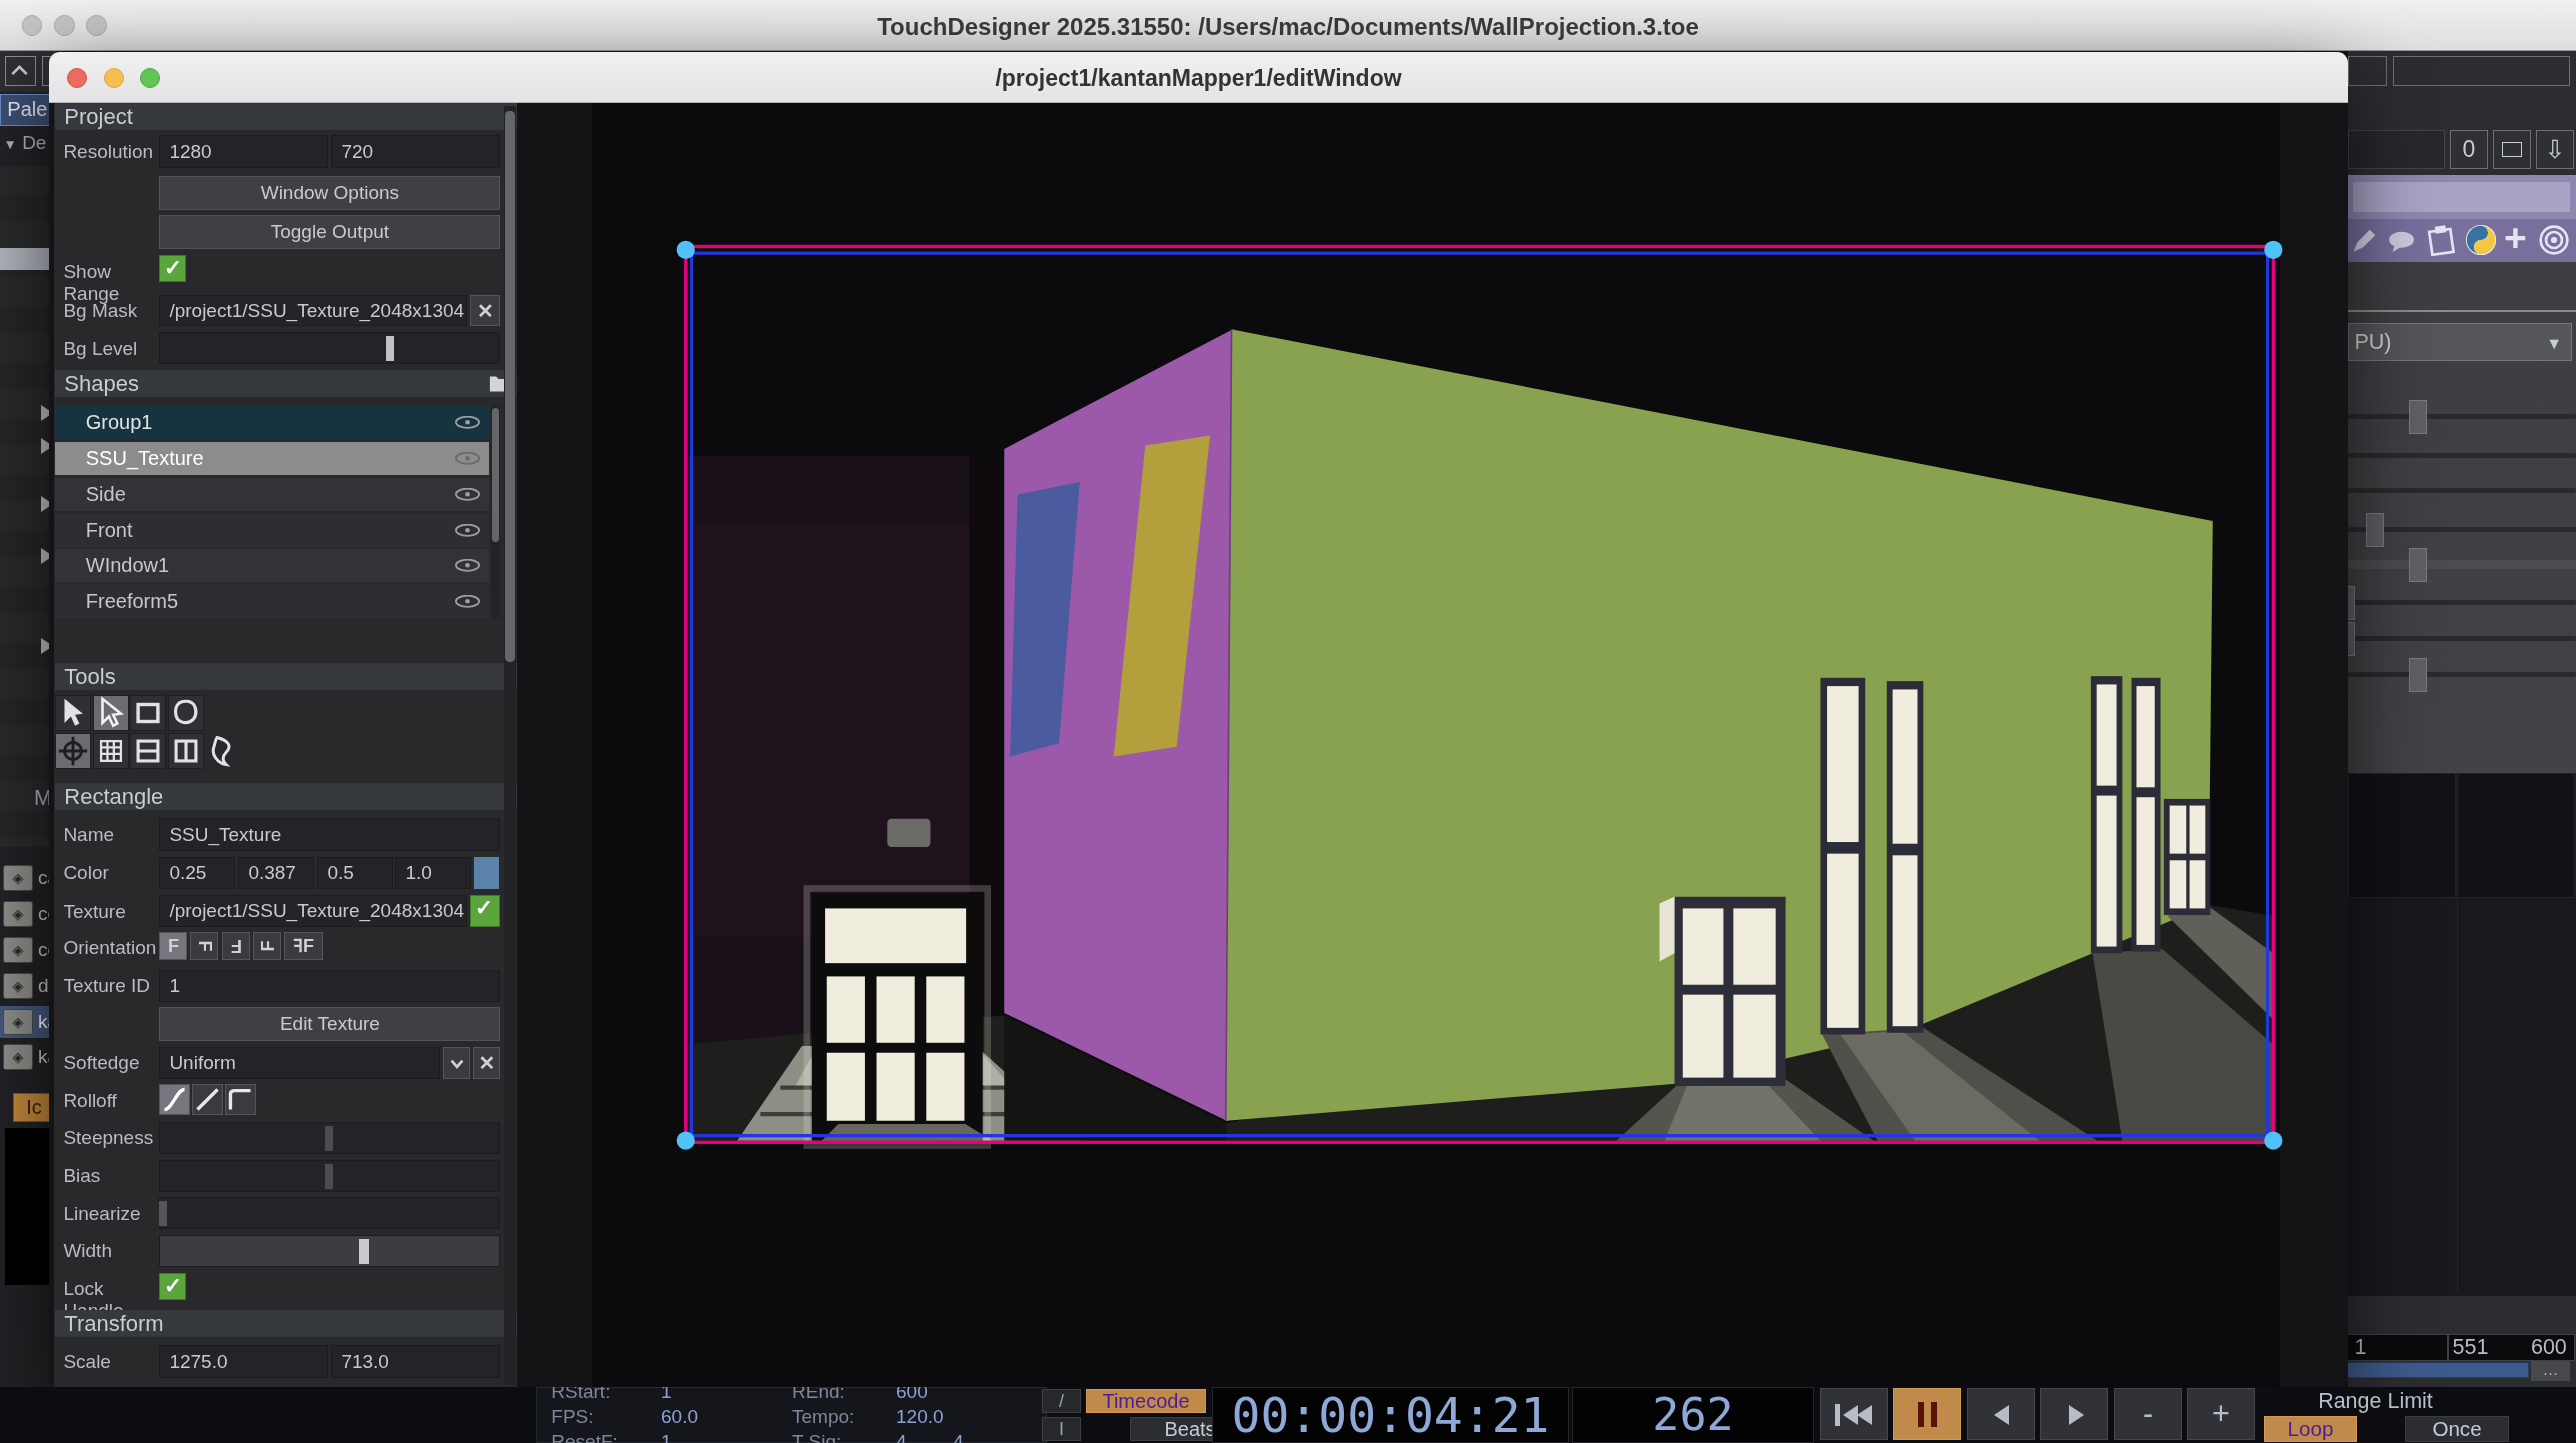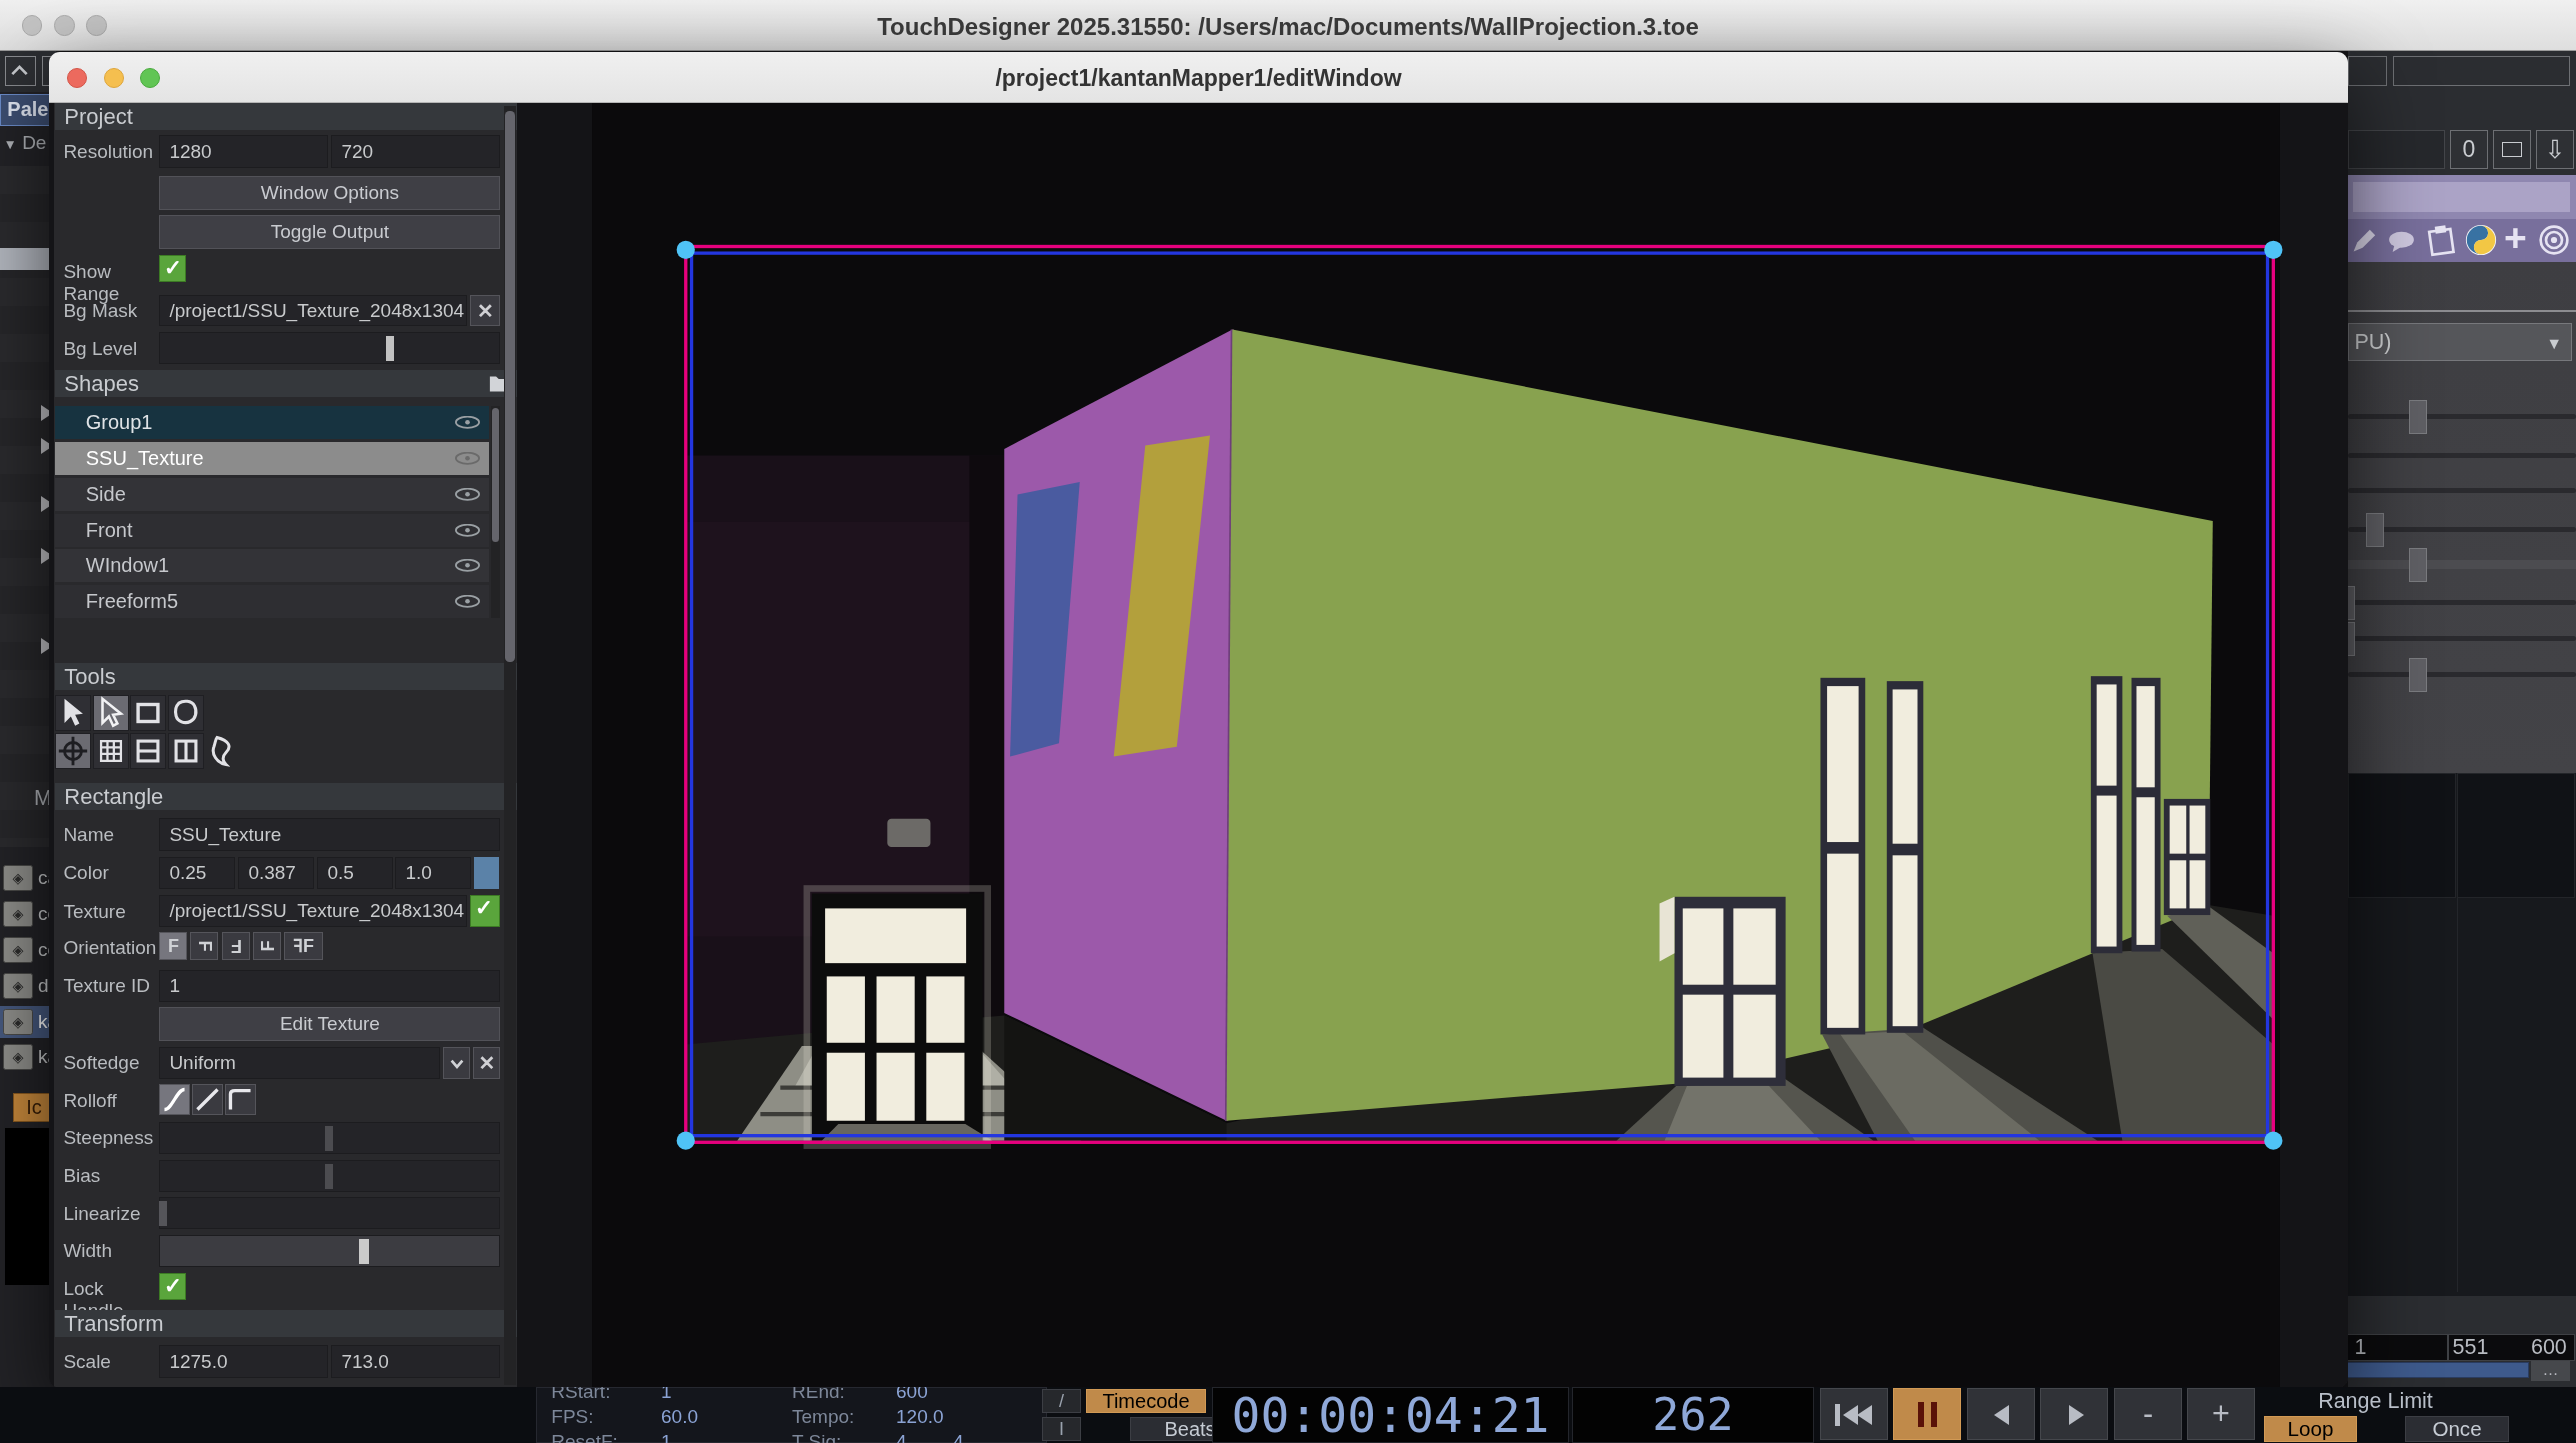--- a/index.html
+++ b/index.html
@@ -11,21 +11,21 @@
   
   #macbar { left:0; top:0; width:2576px; height:51px;
             background:linear-gradient(#f0f0f0,#dedede); border-bottom:0.9px solid #9a9a9a; }
   .mac-dot { width:20.6px; height:20.6px; border-radius:50%; background:#c4c4c4; border:0.9px solid #ababab; top:15.2px; }
   #macbar .title { width:100%; text-align:center; top:12.5px; font-size:24px; font-weight:bold; color:#3c3c3c; }
 
   
   #sidebar { left:0; top:51px; width:56px; height:1336px; background:#232327; overflow:hidden; }
   .sb-toolbox { border:1.8px solid #8a8c90; background:#2e3034; }
   .pal-tab { left:0; top:43px; width:52px; height:32px; background:#3d4f73; border:1.8px solid #6b8cc9;
-             color:#e2e8f4; font-weight:bold; font-size:20px; line-height:29px; padding-left:6.3px; }
+             color:#e2e8f4; font-weight:normal; font-size:20px; line-height:29px; padding-left:6.3px; }
   .sb-arrow { width:0; height:0; border-left:12.5px solid #c2c2c6; border-top:8px solid transparent; border-bottom:8px solid transparent; }
   .sb-text { color:#b0b3b8; font-size:19px; }
   .comp-item { left:0; width:56px; height:32px; color:#c8cacc; font-size:19px; line-height:32px; }
   .comp-ico { left:2.7px; top:2.7px; width:30.5px; height:26px; background:#8f8f8b; border:0.9px solid #4a4a48;
               border-radius:2.7px; color:#2c2c2c; font-size:14.3px; text-align:center; line-height:24px; }
   .ic-badge { background:#c98a3c; color:#3a2008; font-weight:normal; font-size:20px; text-align:center; line-height:27px; border:0.9px solid #8a5a20;}
 
   
   #rightstrip { left:2348px; top:51px; width:228px; height:1336px; background:#2b2d31; overflow:hidden; }
   .rs-box { border:1.8px solid #6d6f73; background:#2b2d31; }
@@ -66,21 +66,21 @@
   .roll-btn { width:30.5px; height:30.5px; background:#3a3a40; border:0.9px solid #55555b; }
   .roll-btn.sel { background:#76767e; }
   .scrollbar { background:#232325; }
   .scroll-thumb { background:#65656c; border-radius:4.5px; }
 
   
   #bottombar { left:0; top:1387px; width:2576px; height:56px; background:#0b0d11; overflow:hidden; }
   .tlb-label { color:#7d8799; font-size:19px; }
   .tlb-val { color:#8ba3d4; font-size:19px; }
   .tlb-btn { background:#26282c; border:0.9px solid #3c3e44; color:#9aa2ae; text-align:center; }
-  .tab-orange { background:#c08a4a; border:0.9px solid #d29a55; color:#000000; font-size:20px; text-align:center; }
+  .tab-orange { background:#c08a4a; border:0.9px solid #d29a55; color:#4c1d95; font-size:20px; text-align:center; }
   .tab-dark { background:#2b2d33; border:0.9px solid #3c3e44; color:#c6ccd4; font-size:20px; text-align:center;margin-left:44px; }
   .lcd { background:#030303; border:0.9px solid #24262c; color:#8fa8d8;
          font-family:"DejaVu Sans Mono", monospace; text-align:center; }
   .tr-btn { width:68px; height:52px; background:#303237; border:0.9px solid #45474c; }
   .tr-btn.active { background:#c08a4a; border-color:#d29a55; }
   .tri-l { width:0; height:0; border-right:15.2px solid #b8bcc4; border-top:10px solid transparent; border-bottom:10px solid transparent; }
   .tri-r { width:0; height:0; border-left:15.2px solid #b8bcc4; border-top:10px solid transparent; border-bottom:10px solid transparent; }
 </style>
 </head>
 <body>

